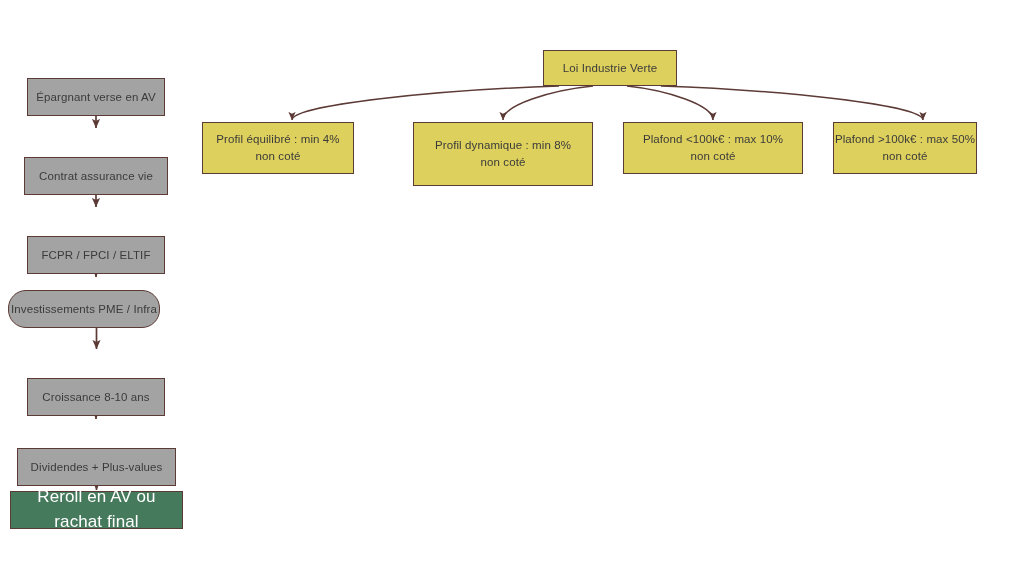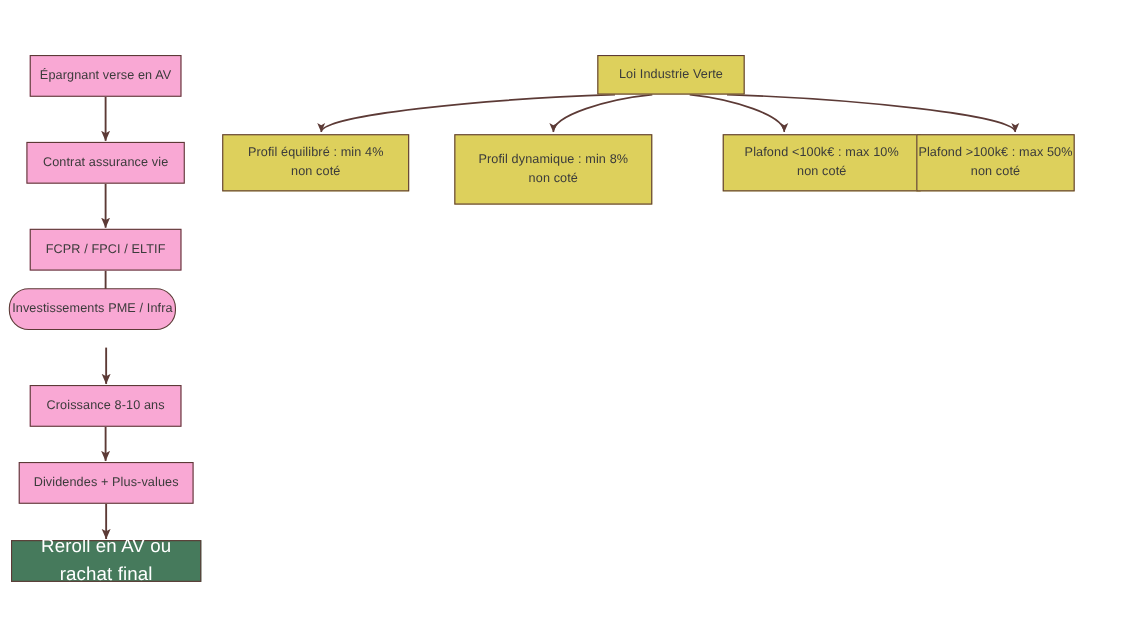--- a/index.html
+++ b/index.html
@@ -37,23 +37,24 @@
     border: 1.6px solid #5c3a36;
     display: flex;
     flex-direction: column;
     align-items: center;
     justify-content: center;
     text-align: center;
     line-height: 1.45;
     letter-spacing: 0.1px;
   }
   .node.blue {
-    background: #f9a8d4;
+    background: #a3a3a3;
     color: #3b3b3b;
     font-size: 11.5px;
+    margin-top: 28px;
   }
   .node.green {
     background: #467a5c;
     color: #ffffff;
     font-size: 17px;
   }
   .node.gold {
     background: #ddd05c;
     color: #3b3b3b;
     font-size: 11.5px;
@@ -110,29 +111,29 @@
         <span>Dividendes + Plus-values</span>
       </div>
       <div class="node green" style="left: 10px; top: 491px; width: 173px; height: 38px;">
         <span>Reroll en AV ou rachat final</span>
       </div>
     </div>
   <div id="nodes-right">
       <div class="node gold" style="left: 543px; top: 50px; width: 134px; height: 36px;">
         <span>Loi Industrie Verte</span>
       </div>
-      <div class="node gold" style="left: 202px; top: 122px; width: 170px; height: 52px;">
+      <div class="node gold" style="left: 202px; top: 122px; width: 152px; height: 52px;">
         <span>Profil équilibré : min 4%</span>
         <span class="line2">non coté</span>
       </div>
       <div class="node gold" style="left: 413px; top: 122px; width: 180px; height: 64px;">
         <span>Profil dynamique : min 8%</span>
         <span class="line2">non coté</span>
       </div>
-      <div class="node gold" style="left: 657px; top: 122px; width: 180px; height: 52px;">
+      <div class="node gold" style="left: 623px; top: 122px; width: 180px; height: 52px;">
         <span>Plafond &lt;100k€ : max 10%</span>
         <span class="line2">non coté</span>
       </div>
       <div class="node gold" style="left: 833px; top: 122px; width: 144px; height: 52px;">
         <span>Plafond &gt;100k€ : max 50%</span>
         <span class="line2">non coté</span>
       </div>
     </div>
 
 </div>

